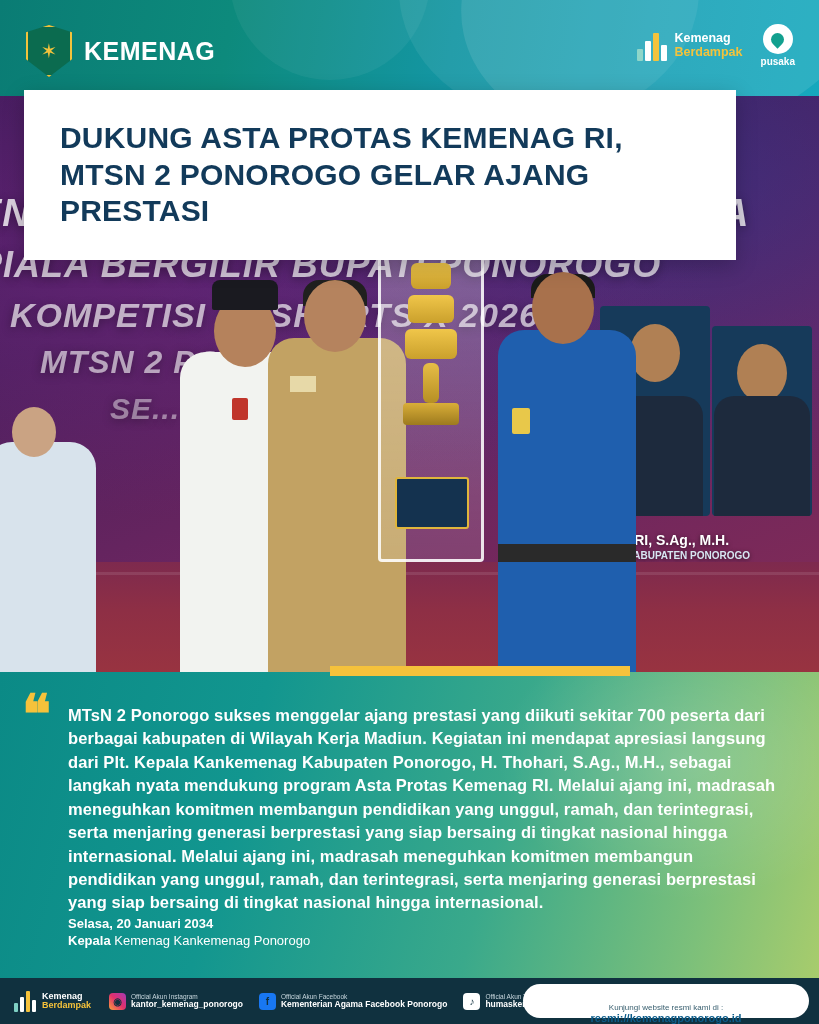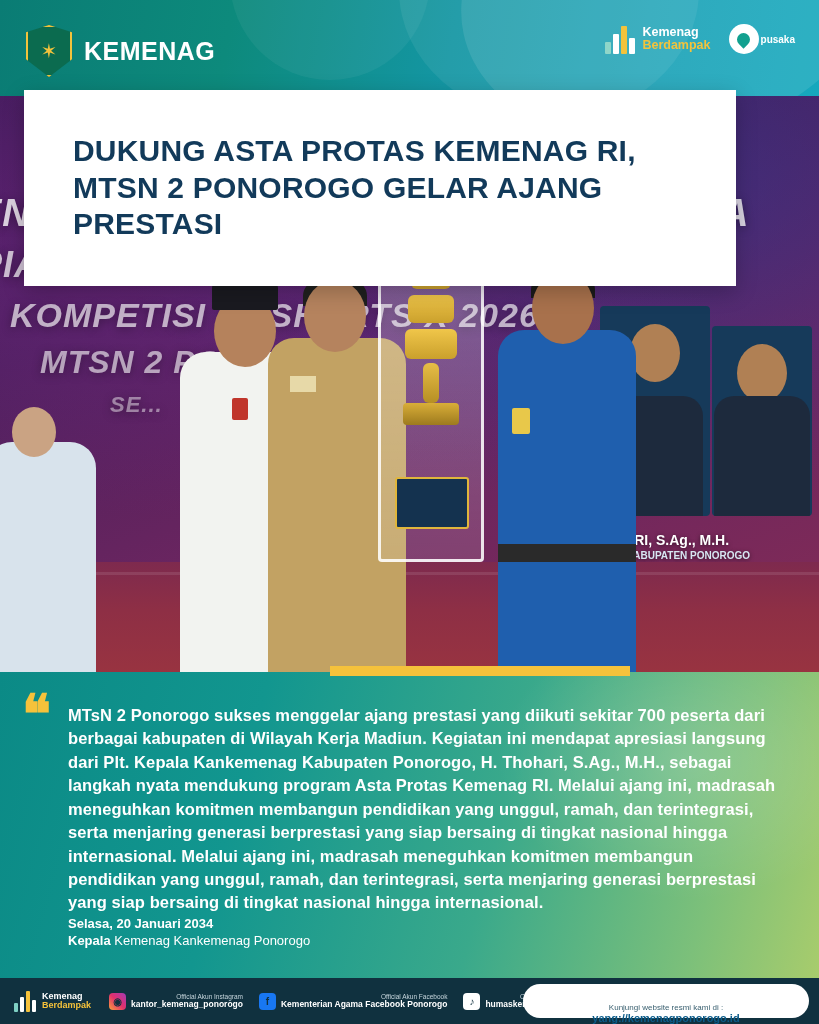--- a/index.html
+++ b/index.html
@@ -115,21 +115,21 @@
   .berdampak-mark span:nth-child(3) { left: 16px; height: 28px; background:#f3c33c; }
   .berdampak-mark span:nth-child(4) { left: 24px; height: 16px; background:#ffffff; }
   .berdampak-text {
     line-height: 1.05;
   }
   .berdampak-text .l1 { color:#ffffff; font-size: 12.5px; font-weight: bold; }
   .berdampak-text .l2 { color:#f3c33c; font-size: 12.5px; font-weight: bold; }
 
   .pusaka {
     display: flex;
-    flex-direction: row;
+    flex-direction: column;
     align-items: center;
     gap: 2px;
   }
   .pusaka-circle {
     width: 30px; height: 30px;
     border-radius: 50%;
     background: #ffffff;
     display: flex; align-items: center; justify-content: center;
   }
   .pusaka-circle .drop {
@@ -169,21 +169,21 @@
     font-style: italic;
     letter-spacing: 1px;
     text-transform: uppercase;
     white-space: nowrap;
     text-shadow: 0 2px 10px rgba(0,0,0,0.35);
   }
   .st1 { left: -24px; top: 96px; font-size: 38px; }
   .st2 { left: -22px; top: 148px; font-size: 36px; color: rgba(255,255,255,0.72);}
   .st3 { left: 10px;  top: 200px; font-size: 34px; color: rgba(255,255,255,0.66);}
   .st4 { left: 40px;  top: 248px; font-size: 32px; color: rgba(255,255,255,0.60);}
-  .st5 { left: 110px; top: 296px; font-size: 22px; color: rgba(255,255,255,0.45);}
+  .st5 { left: 110px; top: 296px; font-size: 30px; color: rgba(255,255,255,0.45);}
 
   .floor {
     position: absolute;
     bottom: 0; left: 0;
     width: 819px; height: 120px;
     background: linear-gradient(180deg, #7e2a4e 0%, #8e2f45 40%, #9a3440 100%);
   }
   .floor::before {
     content: "";
     position: absolute; left: 0; top: 10px;
@@ -288,21 +288,21 @@
     position: absolute;
     left: 24px; top: 90px;
     width: 712px;
     background: #ffffff;
     padding: 26px 30px 26px 32px;
     box-sizing: border-box;
     box-shadow: 0 6px 20px rgba(0,0,0,0.22);
     z-index: 5;
   }
   .headline h1 {
-    margin: 17px;
+    margin: 4px;
     font-size: 30px;
     line-height: 1.22;
     color: #123a5a;
     font-weight: bold;
     letter-spacing: 0.2px;
     text-transform: uppercase;
   }
 
   
   .bodyblock {
@@ -389,21 +389,21 @@
   .social .ico {
     width: 17px; height: 17px; border-radius: 4px;
     display: flex; align-items: center; justify-content: center;
     color: #10313f; font-size: 10px; font-weight: bold;
     flex: 0 0 auto;
   }
   .ico-instagram { background: linear-gradient(45deg,#f9a03c,#e1306c,#a33ab5); color:#fff; border-radius:5px;}
   .ico-facebook  { background:#1877f2; color:#fff; border-radius:50%;}
   .ico-tiktok    { background:#ffffff; color:#10313f; border-radius:50%;}
   .ico-youtube   { background:#ff0000; color:#fff; border-radius:4px;}
-  .social .txt { line-height: 1.08; text-align: right; }
+  .social .txt { line-height: 1.08; }
   .social .t1 { color:#c7d6dd; font-size: 6.5px; }
   .social .t2 { color:#ffffff; font-size: 8.5px; font-weight: bold; }
 
   .website-pill {
     position: absolute;
     right: 10px; top: 6px;
     width: 286px; height: 34px;
     background: #ffffff;
     border-radius: 18px;
     display: flex;
@@ -574,17 +574,17 @@
         <div class="ico ico-youtube">▶</div>
         <div class="txt">
           <div class="t1">Official Channel Youtube</div>
           <div class="t2">Humas Kemenag Ponorogo</div>
         </div>
       </div>
     </div>
 
     <div class="website-pill">
       <div class="w1">Kunjungi website resmi kami di :</div>
-      <div class="w2">yang://kemenagponorogo.id</div>
+      <div class="w2">resmi://kemenagponorogo.id</div>
     </div>
   </div>
 
 </div>
 
 </body></html>

